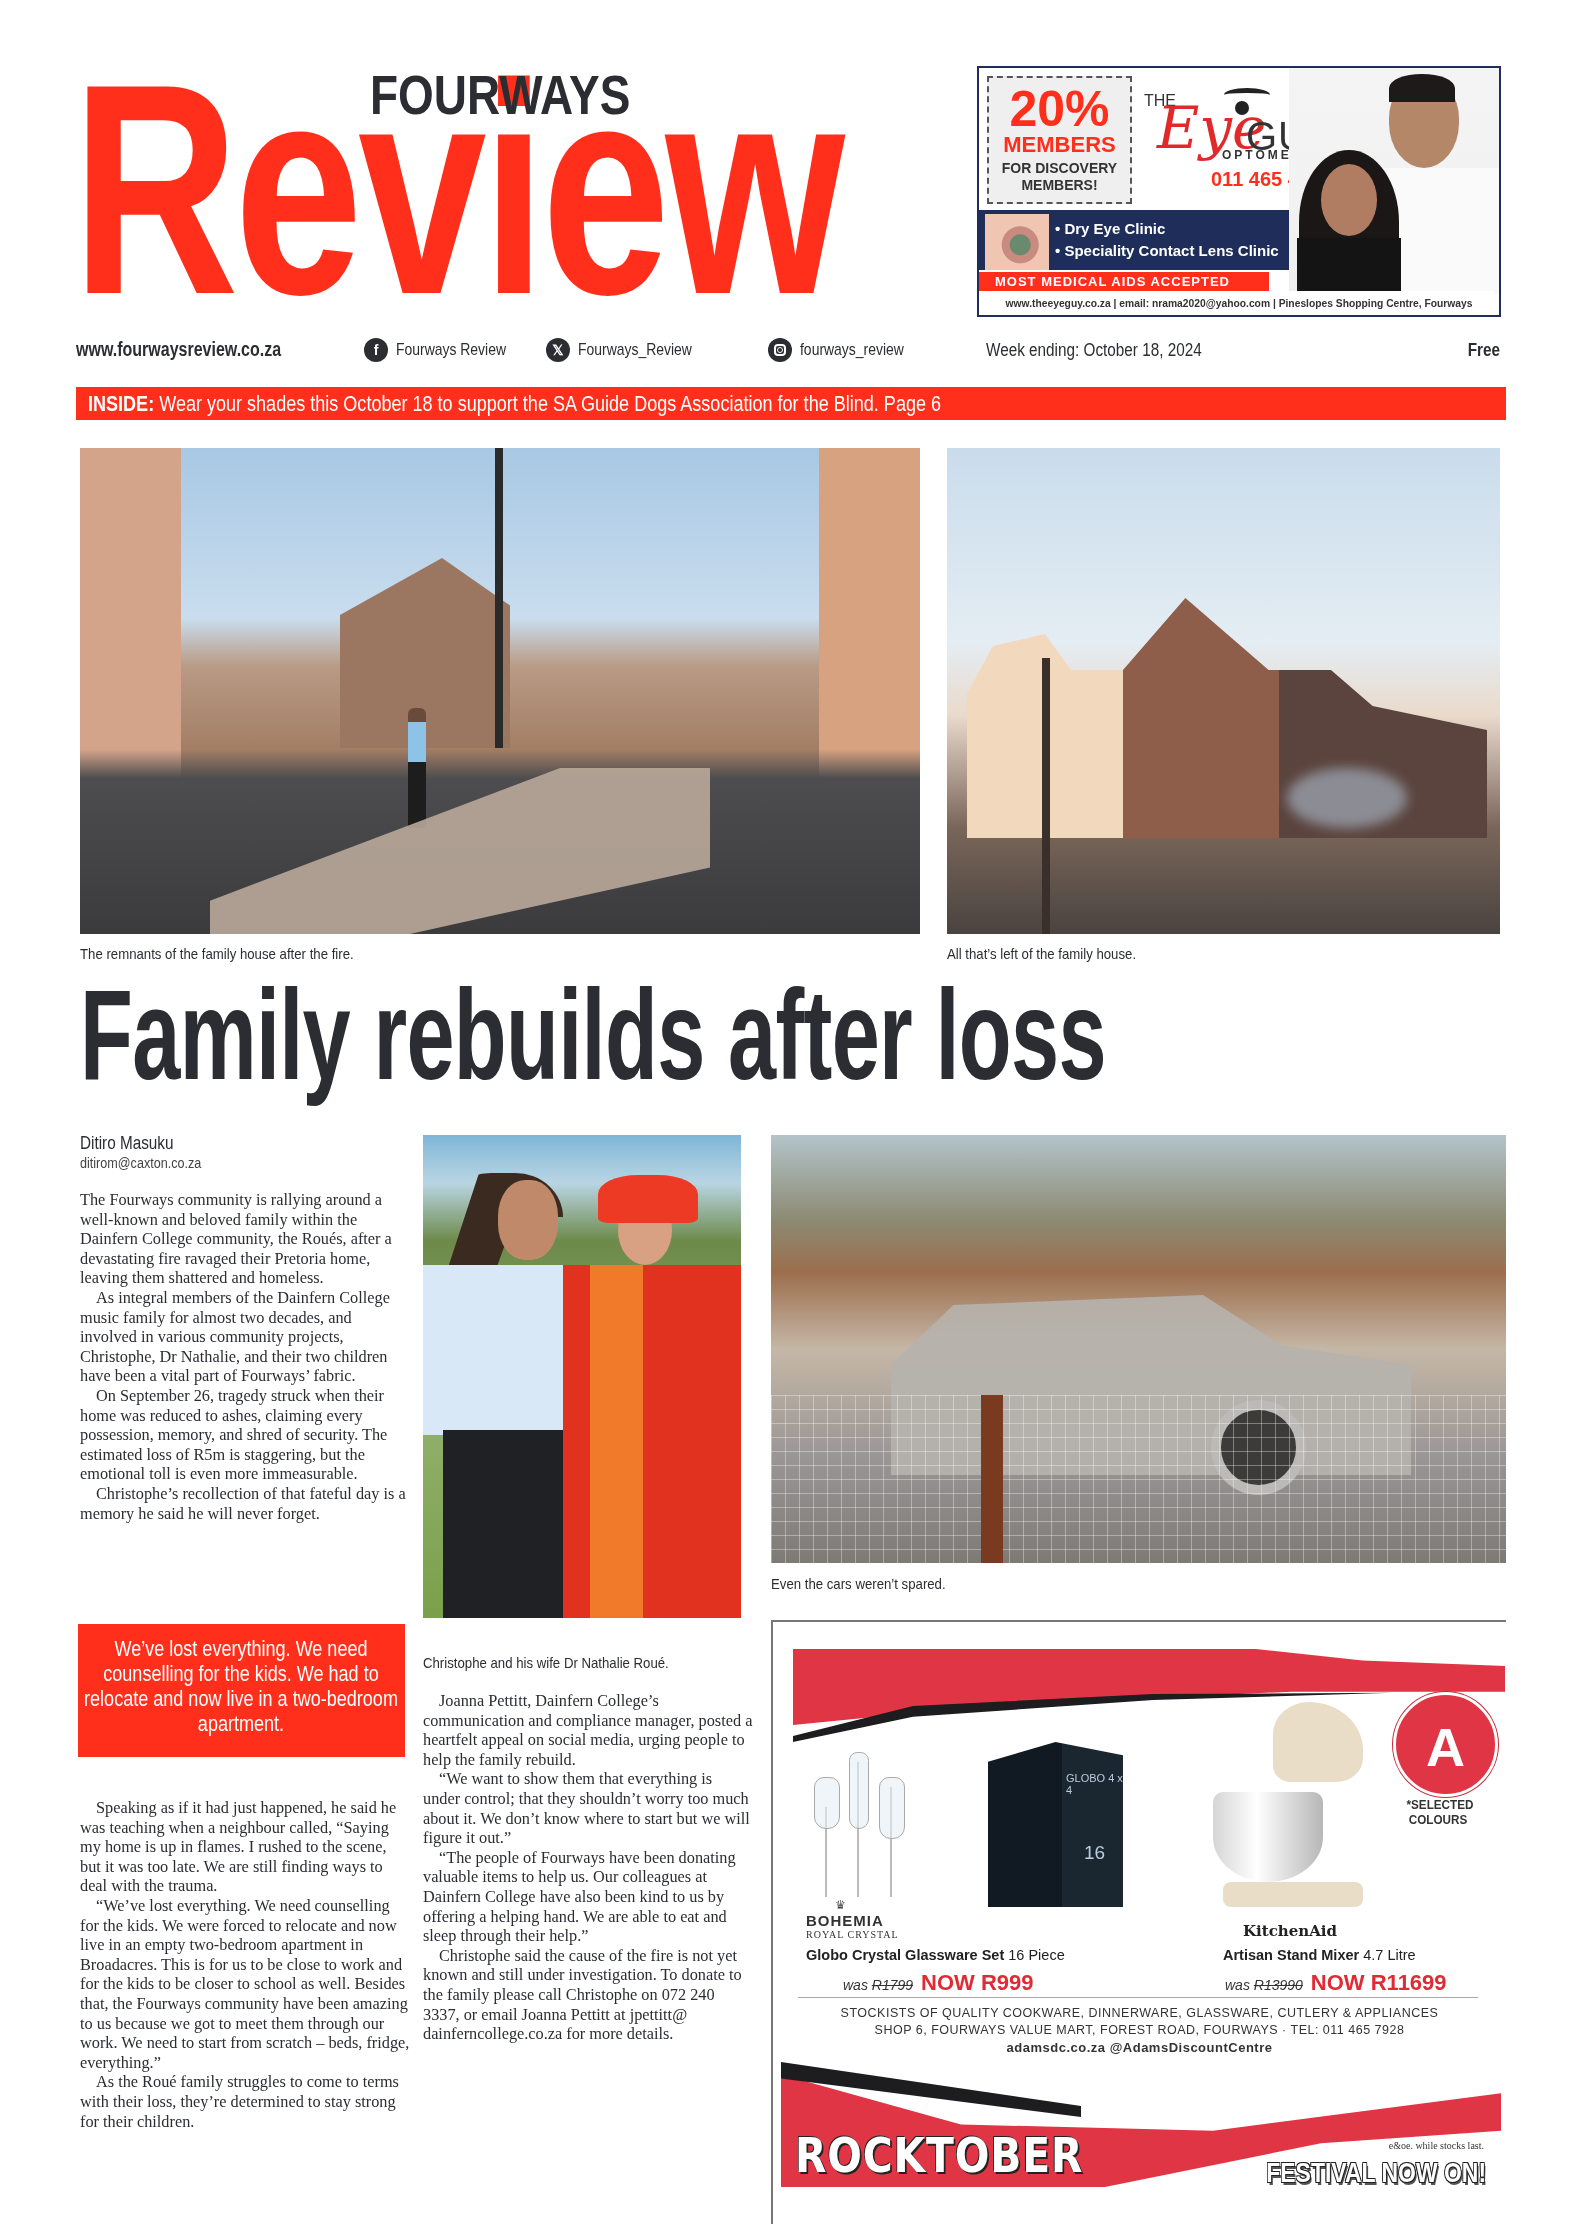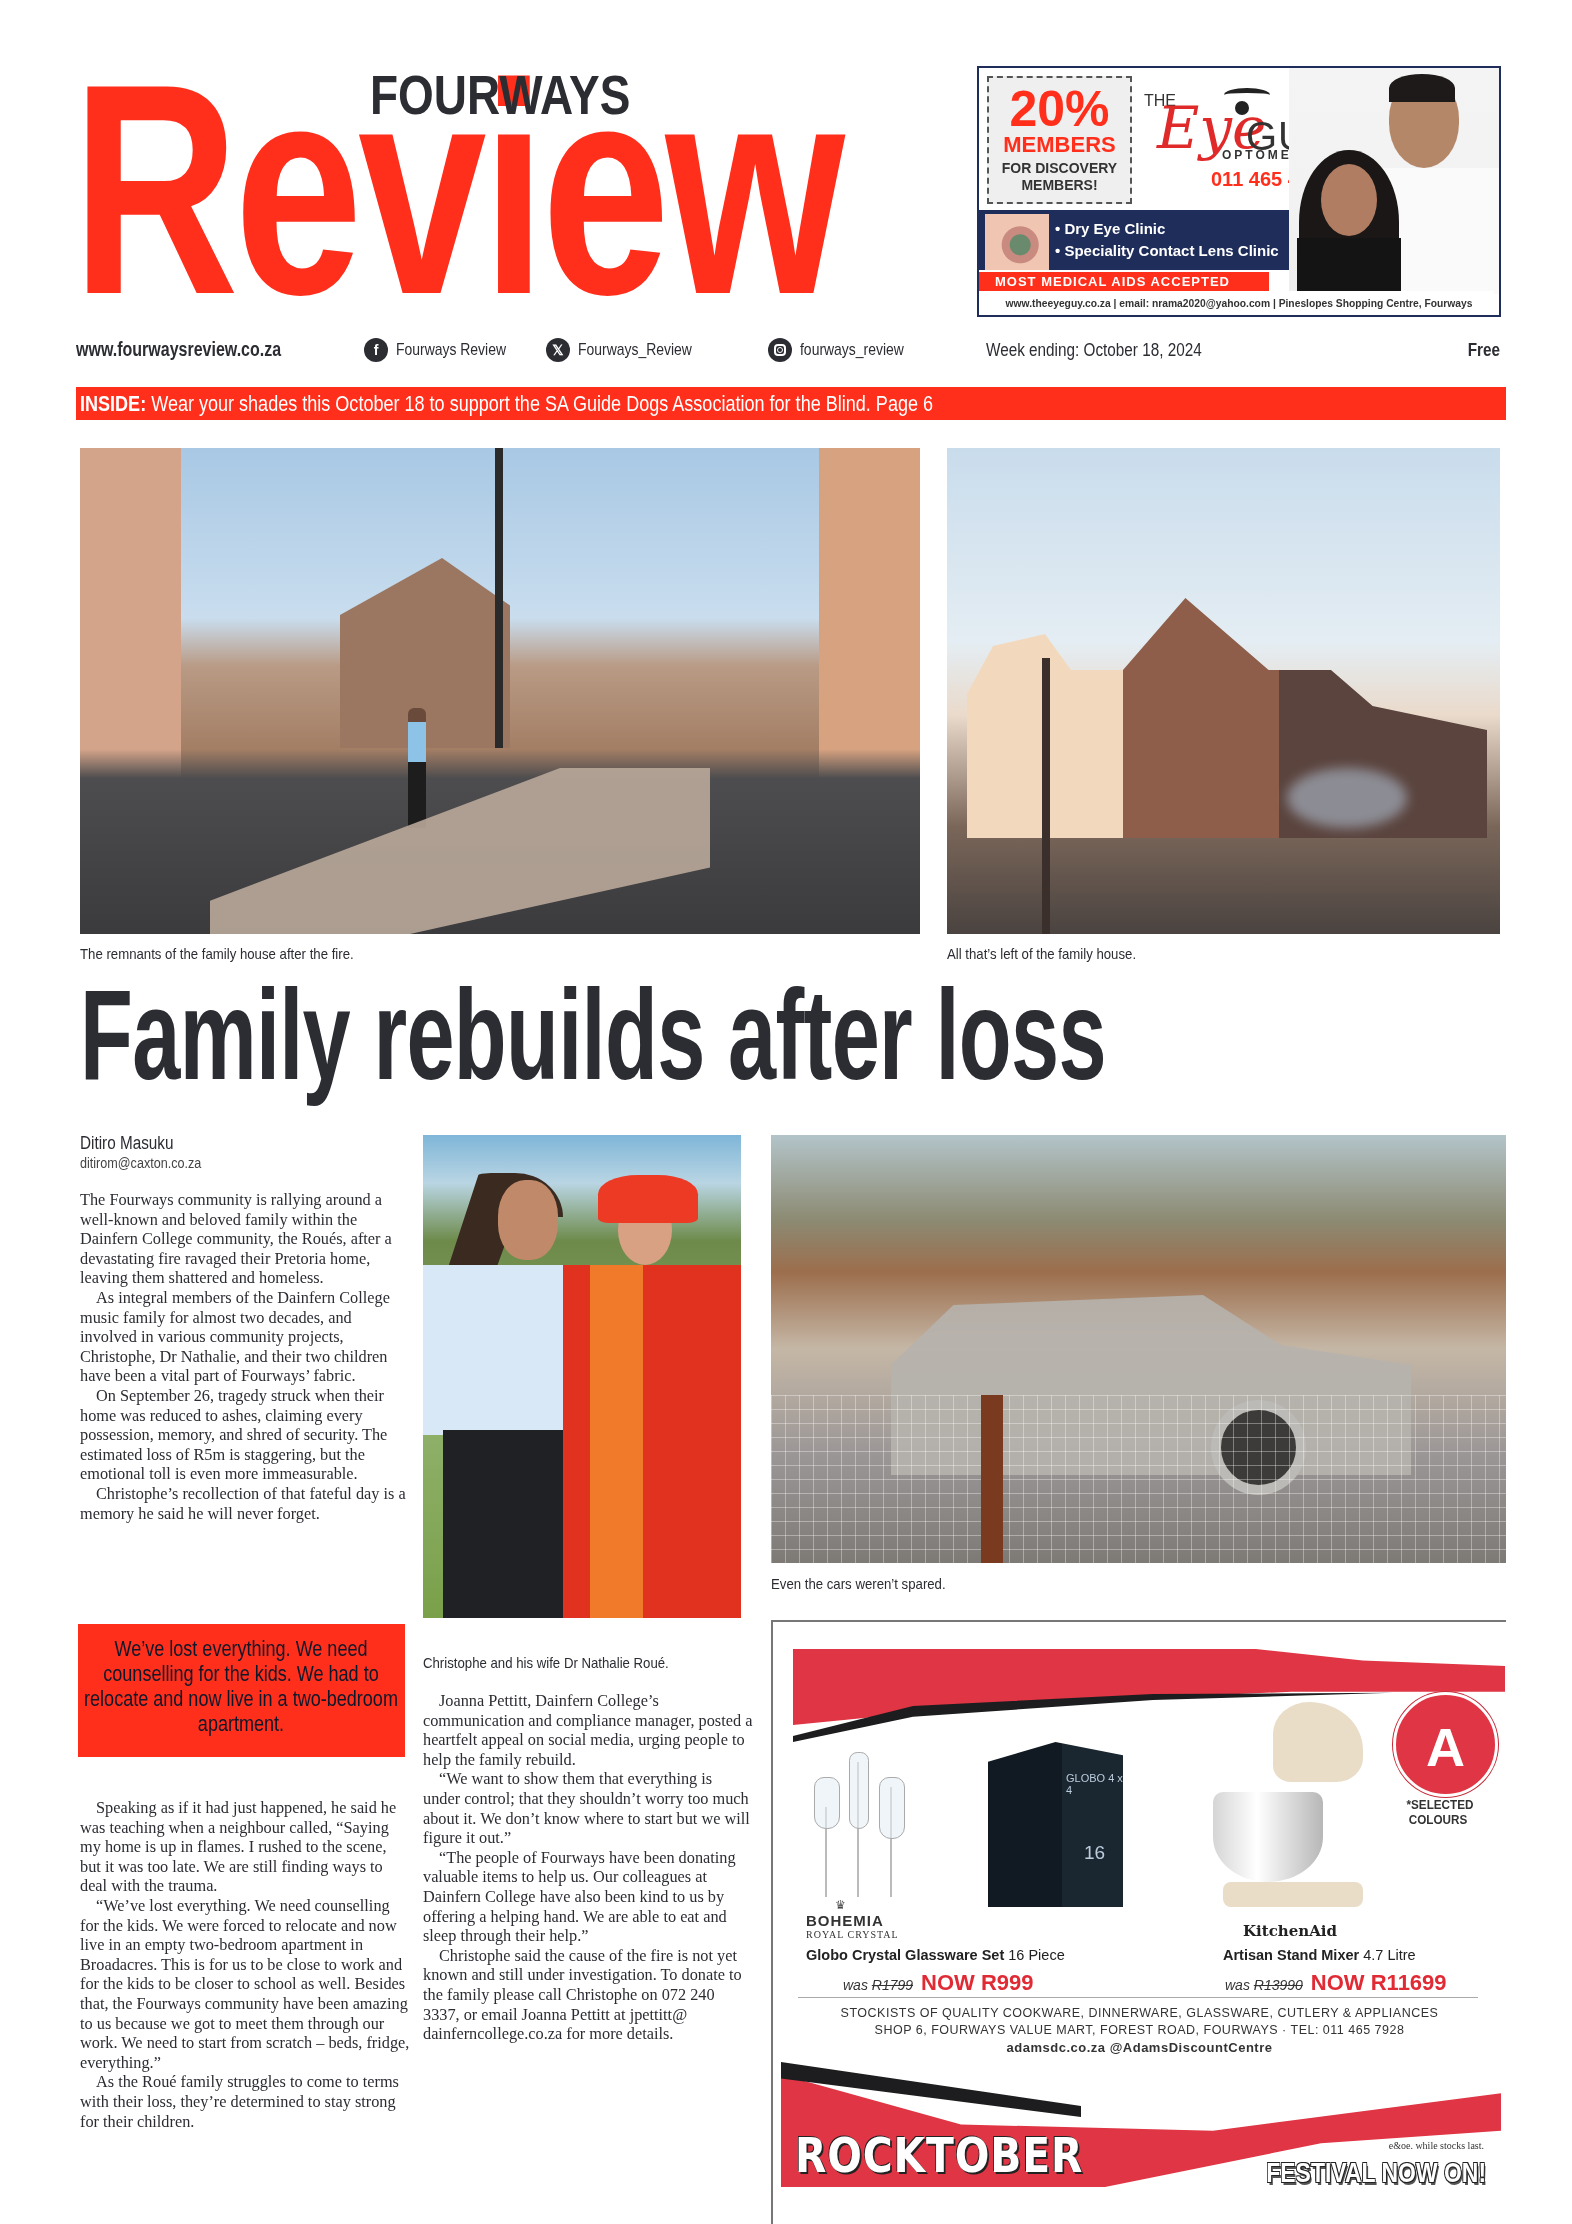--- a/index.html
+++ b/index.html
@@ -50,21 +50,21 @@
   .social { position: absolute; top: 0; display: flex; align-items: center; gap: 8px; font-size: 17px; color: #2b2d33; white-space: nowrap; }
   .social .ico { width: 24px; height: 24px; border-radius: 50%; background: #2b2d33; color: #fff; font-size: 14px; font-weight: 700; line-height: 24px; text-align: center; display: inline-block; }
   .social .txt { transform: scaleX(0.82); transform-origin: left; display: inline-block; }
   .ico-ig { position: relative; }
   .ico-ig::before { content: ""; position: absolute; left: 6px; top: 6px; width: 12px; height: 12px; border: 2px solid #fff; border-radius: 4px; box-sizing: border-box; }
   .ico-ig::after { content: ""; position: absolute; left: 9px; top: 9px; width: 6px; height: 6px; border: 1.5px solid #fff; border-radius: 50%; box-sizing: border-box; }
   .week-ending { position: absolute; left: 910px; top: 2px; font-size: 18px; transform: scaleX(0.85); transform-origin: left; white-space: nowrap; }
   .price-free { position: absolute; right: 6px; top: 2px; font-size: 18px; font-weight: 700; transform: scaleX(0.85); transform-origin: right; }
 
   
-  .inside-banner { position: absolute; left: 76px; top: 387px; width: 1430px; height: 33px; background: #ff2f1c; color: #fff; font-size: 22px; line-height: 33px; padding-left: 4px; white-space: nowrap; overflow: hidden; }
+  .inside-banner { position: absolute; left: 76px; top: 387px; width: 1430px; height: 33px; background: #ff2f1c; color: #fff; font-size: 22px; line-height: 33px; padding-left: 12px; white-space: nowrap; overflow: hidden; }
   .inside-banner .inner { display: inline-block; transform: scaleX(0.82); transform-origin: left; }
   .inside-banner b { font-weight: 700; }
 
   
   .photo { position: absolute; overflow: hidden; }
   .photo-ruins {
     left: 80px; top: 448px; width: 840px; height: 486px;
     background:
       linear-gradient(180deg, rgba(0,0,0,0) 62%, #4d4c4e 68%, #3b3b3d 100%),
       linear-gradient(90deg, #d4a48a 0 12%, transparent 12% 88%, #d6a280 88% 100%),
@@ -95,21 +95,21 @@
   .byline-name { position: absolute; left: 80px; top: 1133px; font-size: 18px; transform: scaleX(0.85); transform-origin: left; white-space: nowrap; }
   .byline-email { position: absolute; left: 80px; top: 1155px; font-size: 14px; color: #444; transform: scaleX(0.9); transform-origin: left; white-space: nowrap; }
 
   .body-col { position: absolute; font-family: "Liberation Serif", serif; font-size: 16.3px; line-height: 19.6px; color: #2b2d33; }
   .body-col p { text-indent: 0; }
   .body-col p.ind { text-indent: 16px; }
   .col1a { left: 80px; top: 1190px; width: 330px; }
   .col1b { left: 80px; top: 1798px; width: 330px; }
   .col2 { left: 423px; top: 1691px; width: 330px; }
 
-  .pullquote { position: absolute; left: 78px; top: 1624px; width: 327px; height: 133px; background: #ff2f1c; color: #0f172a; text-align: center; font-size: 22px; line-height: 25px; padding-top: 12px; }
+  .pullquote { position: absolute; left: 78px; top: 1624px; width: 327px; height: 133px; background: #ff2f1c; color: #ffffff; text-align: center; font-size: 22px; line-height: 25px; padding-top: 12px; }
   .pullquote .inner { display: inline-block; width: 400px; margin-left: -37px; transform: scaleX(0.82); }
 
   .photo-couple {
     left: 423px; top: 1135px; width: 318px; height: 483px;
     background: linear-gradient(180deg, #7fb6d8 0%, #b9d5e3 10%, #6d8a4a 22%, #8fb06a 60%, #7aa04a 100%);
   }
   .couple-man-head { position: absolute; left: 75px; top: 45px; width: 60px; height: 80px; border-radius: 45%; background: #c08a6a; }
   .couple-man-hair { position: absolute; left: 20px; top: 38px; width: 120px; height: 110px; border-radius: 40% 40% 10% 10%; background: #3a2a20; clip-path: polygon(30% 0, 100% 0, 100% 40%, 60% 40%, 40% 100%, 0 100%); }
   .couple-man-shirt { position: absolute; left: 0; top: 130px; width: 160px; height: 170px; background: #d8e8f6; }
   .couple-man-pants { position: absolute; left: 20px; top: 295px; width: 130px; height: 188px; background: #1f2125; }

